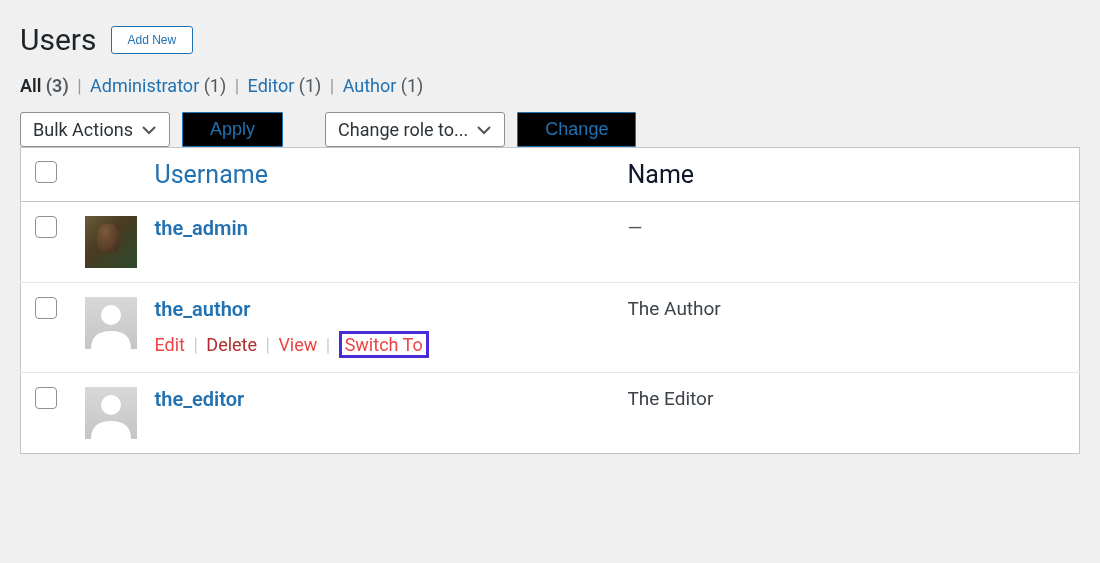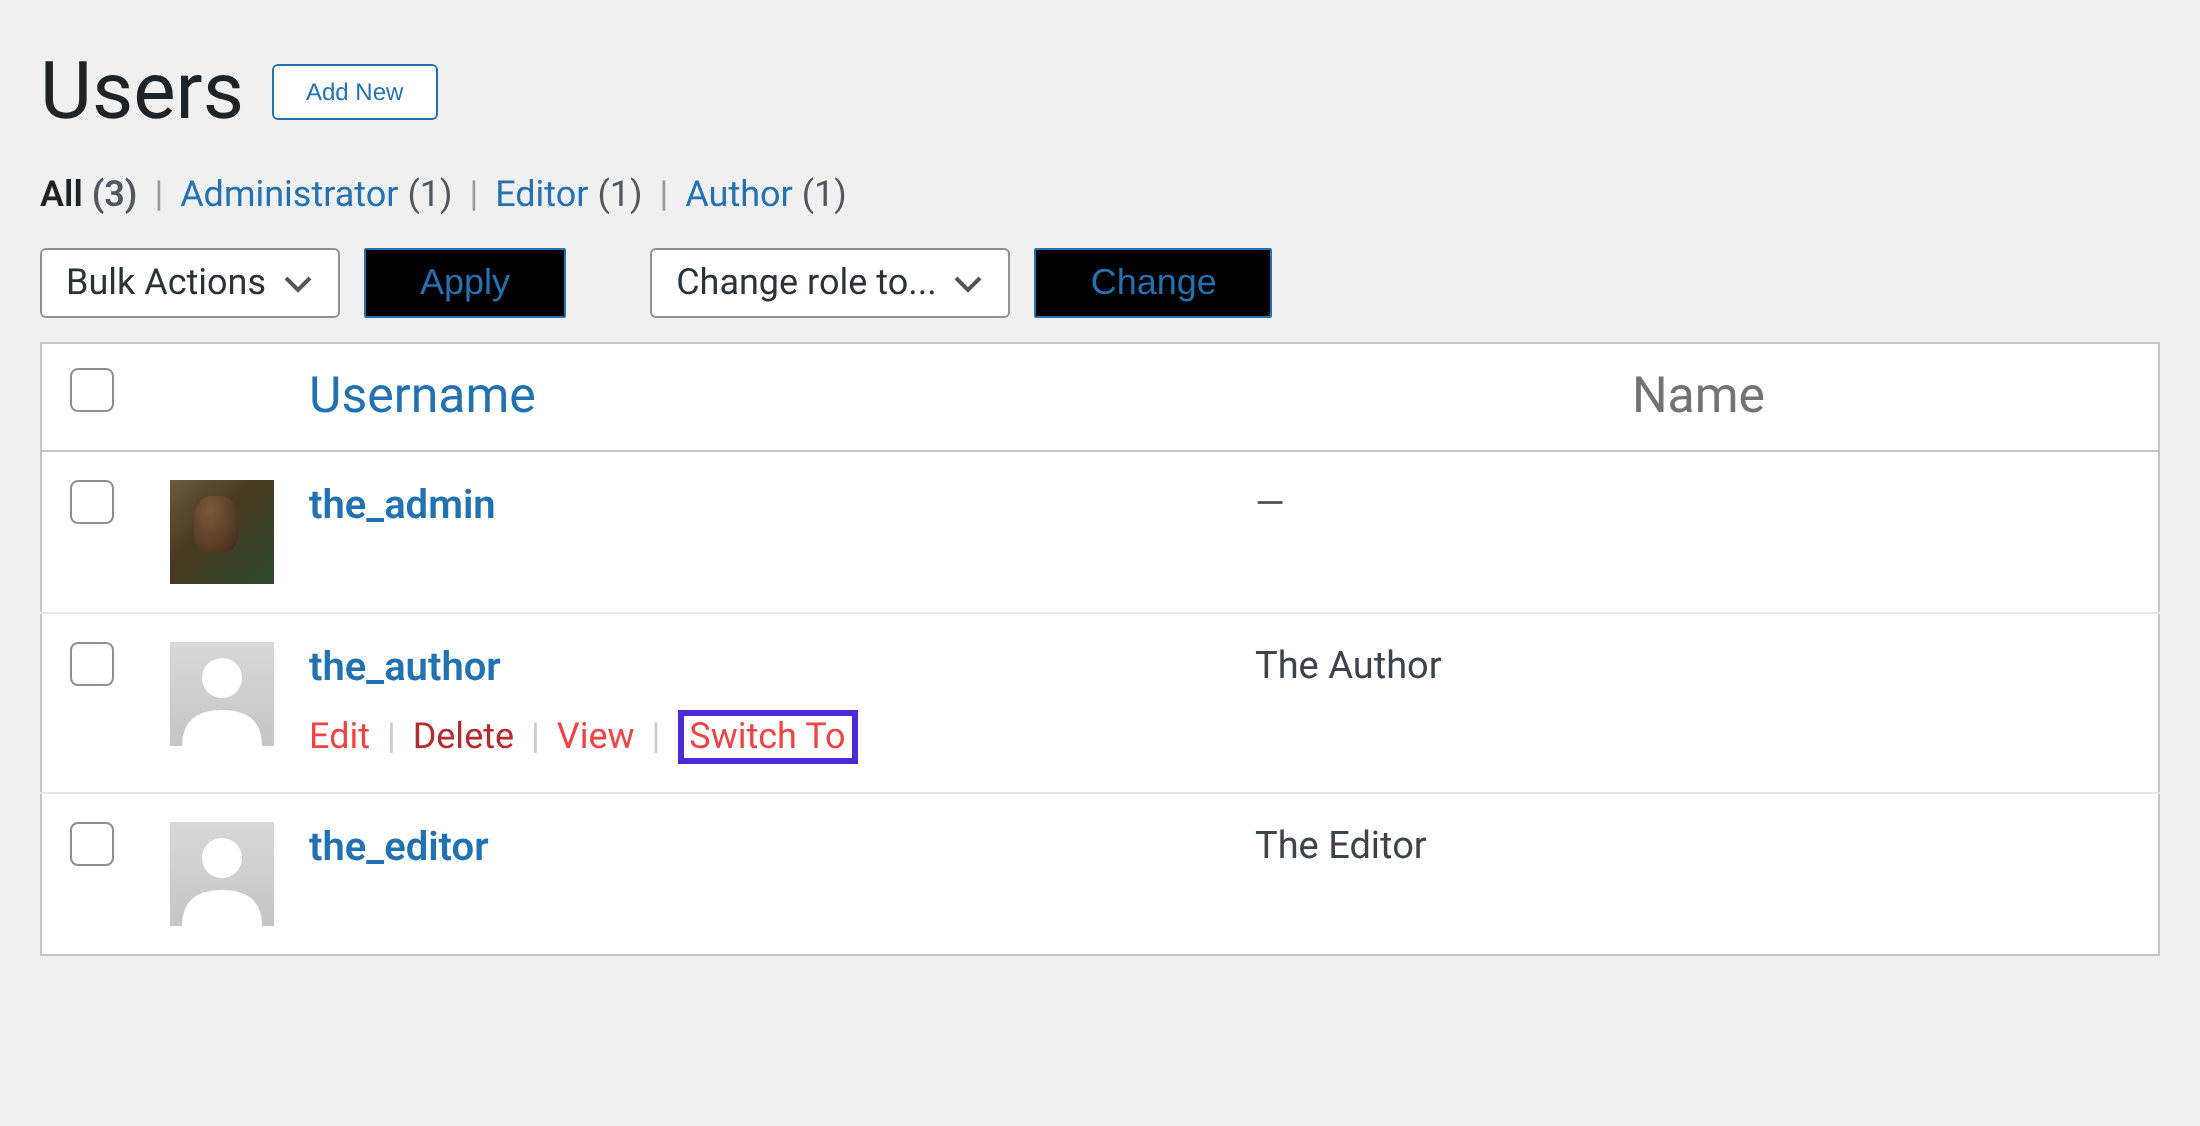--- a/index.html
+++ b/index.html
@@ -16,21 +16,21 @@
     padding: 10px 20px 0 20px;
   }
   .header {
     display: flex;
     align-items: center;
     gap: 14px;
     margin-bottom: 18px;
     margin-top: 12px;
   }
   .page-title {
-    font-size: 40px;
+    font-size: 30px;
     font-weight: 400;
     color: #1d2327;
     margin: 0;
   }
   .add-new-btn {
     border: 1px solid #2271b1;
     color: #2271b1;
     background: #fff;
     padding: 6px 16px;
     font-size: 12px;
@@ -49,21 +49,20 @@
   .subsubsub .current {
     color: #1d2327;
     font-weight: 600;
   }
   .subsubsub .count { color: #50575e; }
   .subsubsub .sep { color: #999; padding: 0 4px; }
   .tablenav {
     display: flex;
     gap: 12px;
     align-items: center;
-    margin-bottom: 12px;
   }
   .select-box {
     border: 1px solid #8c8f94;
     background: #fff;
     border-radius: 3px;
     padding: 6px 12px;
     font-size: 18px;
     color: #2c3338;
     display: inline-flex;
     align-items: center;
@@ -94,21 +93,21 @@
     text-align: left;
     padding: 12px 8px;
     font-weight: 400;
     font-size: 25px;
     color: #2271b1;
     border-bottom: 1px solid #c3c4c7;
   }
   table.users thead th.col-cb { width: 50px; }
   table.users thead th.col-avatar { width: 60px; }
   table.users thead th.col-username { color: #2271b1; width: auto; }
-  table.users thead th.col-name { color: #737373; width: 440px; text-align: center; }
+  table.users thead th.col-name { color: #0f172a; width: 440px; }
   .cb {
     width: 22px;
     height: 22px;
     border: 1px solid #8c8f94;
     border-radius: 4px;
     display: inline-block;
     background: #fff;
     cursor: pointer;
     margin-left: 6px;
   }

